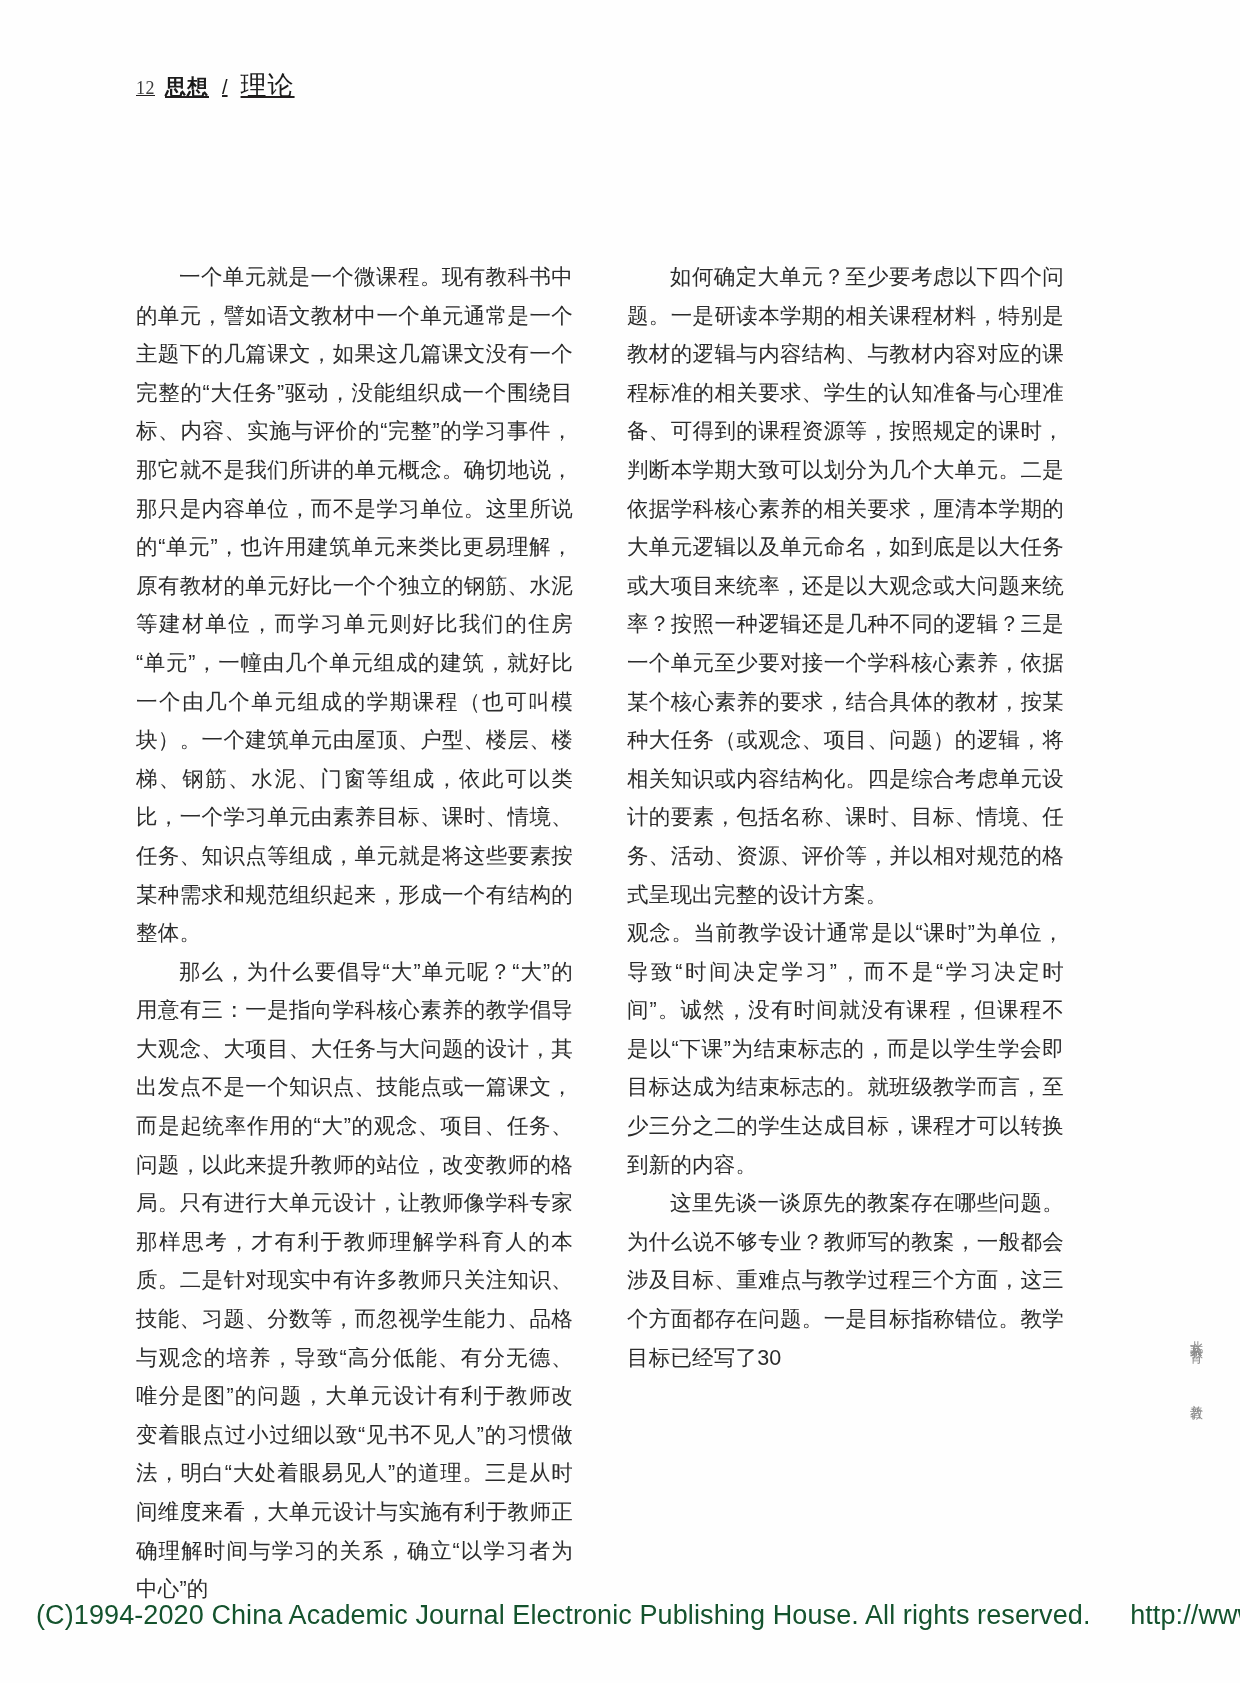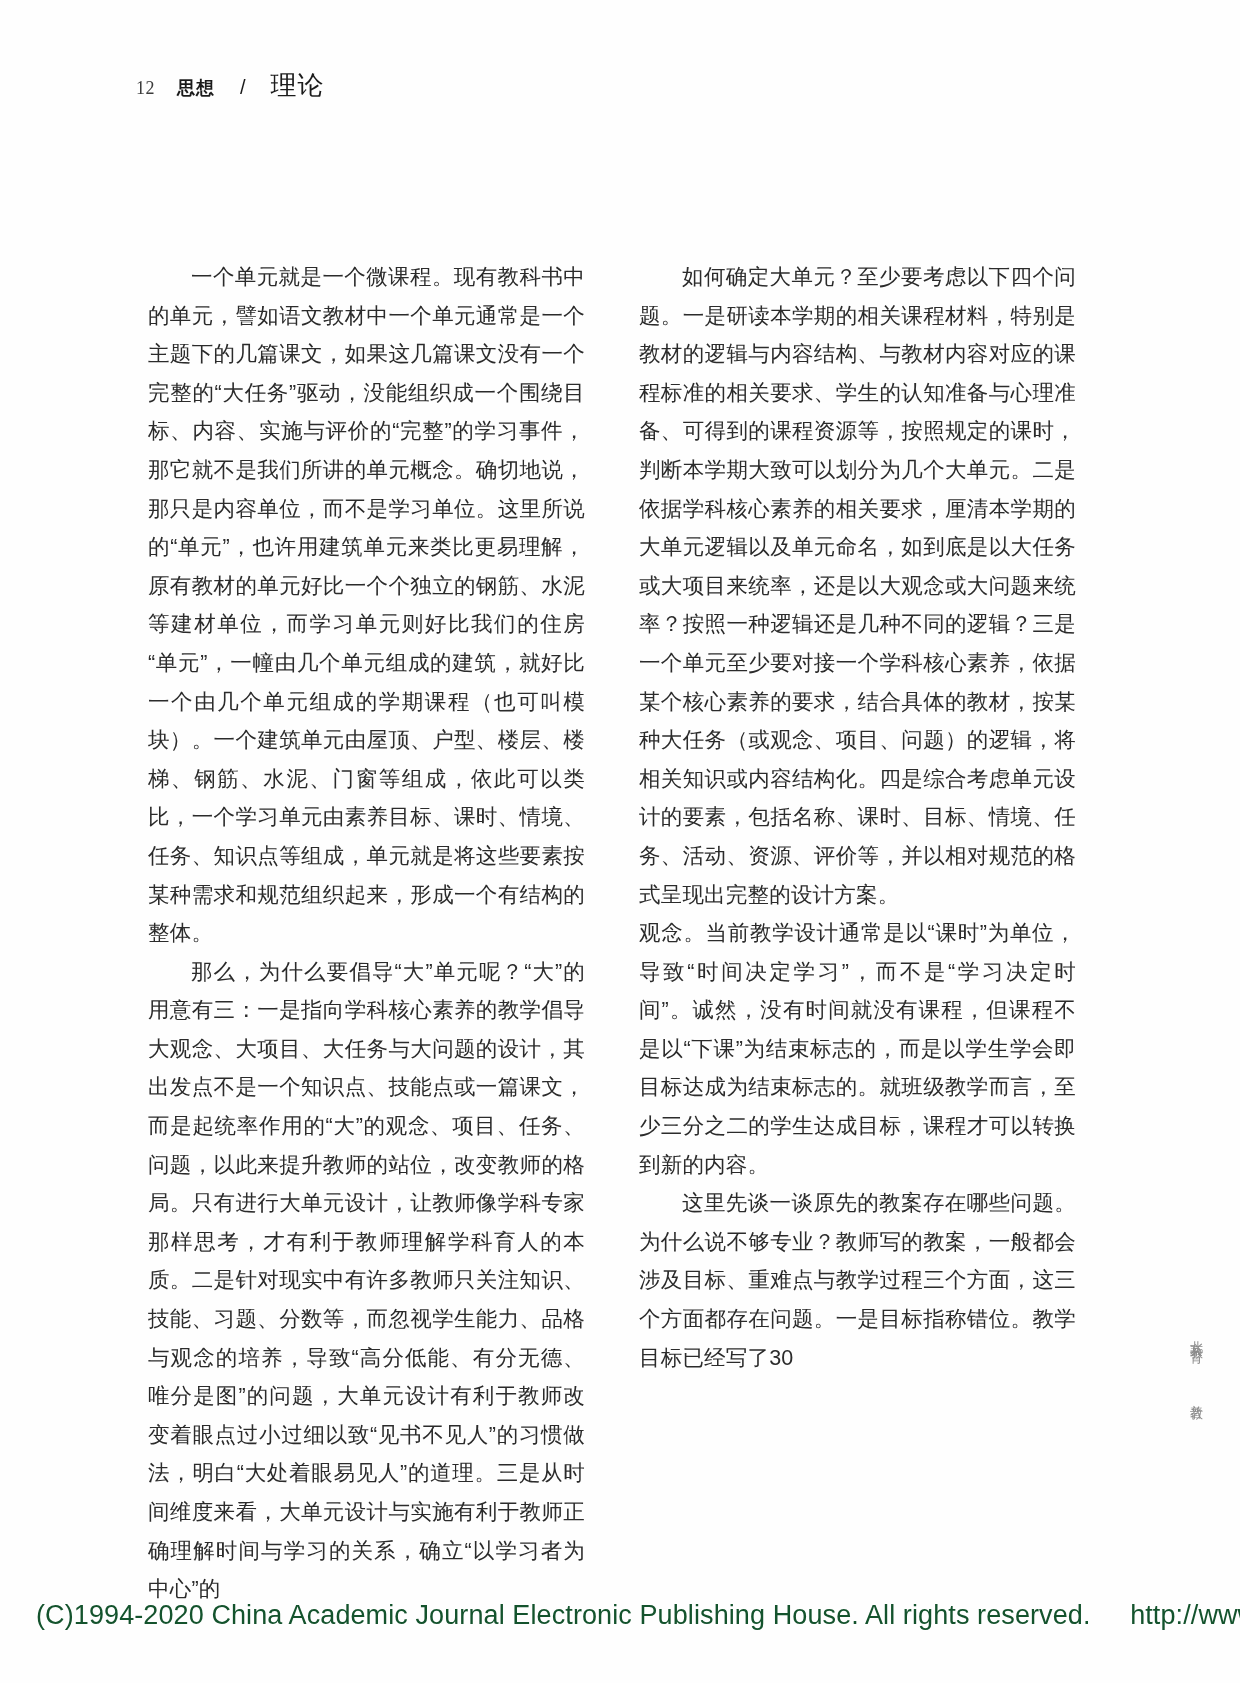--- a/index.html
+++ b/index.html
@@ -23,52 +23,53 @@
     background: #fefefe;
   }
 
   
   .running-head {
     position: absolute;
     left: 136px;
     top: 68px;
     display: flex;
     align-items: baseline;
-    gap: 22px;
+    gap: 10px;
     white-space: nowrap;
+    text-decoration: underline;
   }
   .folio {
     font-size: 18px;
     color: #3b3b3b;
     font-family: "Liberation Serif", "DejaVu Serif", serif;
     letter-spacing: 0.5px;
   }
   .head-title {
-    font-size: 18px;
+    font-size: 21px;
     color: #1b1b1b;
     font-weight: bold;
     letter-spacing: 1px;
   }
   .head-sep {
     font-size: 20px;
     color: #1b1b1b;
     font-weight: normal;
     margin: 0 3px;
   }
   .head-sub {
     font-size: 26px;
     color: #1b1b1b;
     font-weight: normal;
     letter-spacing: 1px;
   }
 
   
   .columns {
     position: absolute;
-    left: 148px;
+    left: 136px;
     top: 258px;
     width: 928px;
     display: flex;
     gap: 54px;
   }
   .col {
     width: 437px;
   }
 
   p.body-text {

